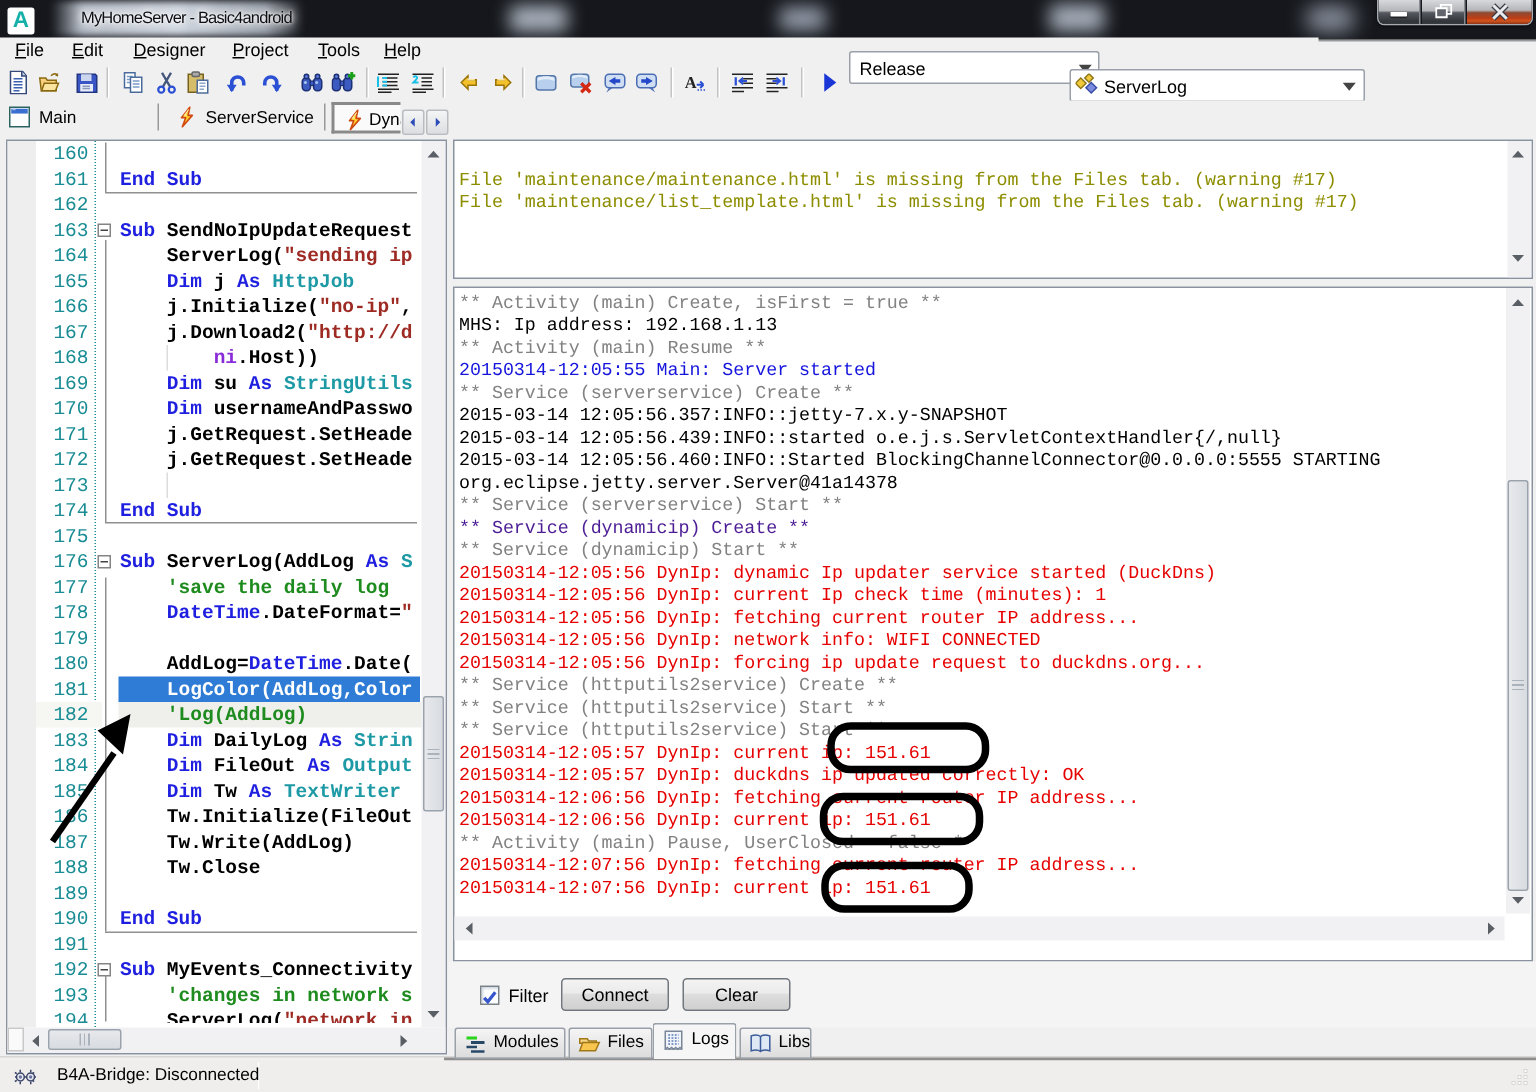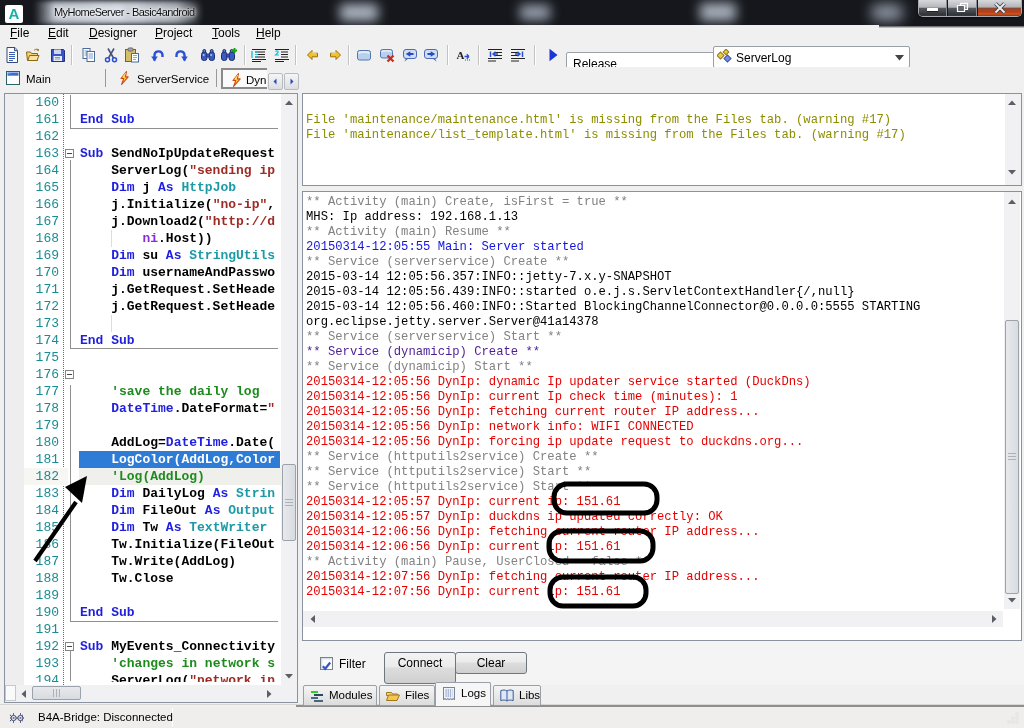--- a/index.html
+++ b/index.html
@@ -166,21 +166,21 @@
     </svg></div>
 <div class="ab" style="left:510px;top:47px;width:16px;height:16px"><svg width="16" height="16" viewBox="0 0 16 16">
       <path d="M1 2.5h14M1 5.5h7M1 8.5h7M1 11.5h14M1 14h8" stroke="#222"></path>
       <path d="M12.5 4.5v5.5" stroke="#2b50d4" stroke-width="1.5"></path>
       <path d="M5 7h4.8M7.5 4.8 10 7 7.5 9.2" stroke="#2b50d4" stroke-width="1.4" fill="none"></path>
     </svg></div>
 <div class="ab tbsep" style="left:534px;top:45px"></div>
 <div class="ab" style="left:545px;top:47px;width:16px;height:16px"><svg width="16" height="16" viewBox="0 0 16 16">
       <path d="M4.5 1.8v12.4L12.5 8z" fill="#1a35d6"></path>
     </svg></div>
-<div class="ab" style="left:566px;top:52px;width:167px;height:22px;background:#fff;border:1px solid #9aa0a8;border-radius:2px">
+<div class="ab" style="left:566px;top:34px;width:167px;height:22px;background:#fff;border:1px solid #9aa0a8;border-radius:2px">
 <div class="ab" style="left:6px;top:4px;font-size:12px">Release</div>
 <svg class="ab" style="right:4px;top:8px" width="9" height="6" viewBox="0 0 9 6">
       <polygon points="0,0 9,0 4.5,5.5" fill="#444"></polygon>
     </svg>
   </div>
 <div class="ab" style="left:713px;top:46px;width:197px;height:22px;background:#fff;border:1px solid #9aa0a8;border-radius:2px">
 <div class="ab" style="left:3px;top:2px;width:16px;height:16px"><svg width="16" height="16" viewBox="0 0 16 16">
         <rect x="1" y="4" width="5" height="5" transform="rotate(45 3.5 6.5)" fill="#f0c93c" stroke="#907818"></rect>
         <rect x="8" y="7" width="5" height="5" transform="rotate(45 10.5 9.5)" fill="#7a8ce0" stroke="#3a4ea8"></rect>
         <rect x="7" y="1" width="4" height="4" transform="rotate(45 9 3)" fill="#f0c93c" stroke="#907818"></rect>
@@ -246,20 +246,21 @@
 <div class="cl" style="top:264px">    <span class="kw">Dim </span>usernameAndPasswo</div>
 <div class="num" style="top:281px">171</div>
 <div class="cl" style="top:281px">    j.GetRequest.SetHeade</div>
 <div class="num" style="top:298px">172</div>
 <div class="cl" style="top:298px">    j.GetRequest.SetHeade</div>
 <div class="num" style="top:315px">173</div>
 <div class="num" style="top:332px">174</div>
 <div class="cl" style="top:332px"><span class="kw">End Sub</span></div>
 <div class="num" style="top:349px">175</div>
 <div class="num" style="top:366px">176</div>
+<div class="cl" style="top:366px"><span class="kw">Sub </span>ServerLog(AddLog <span class="kw">As </span><span class="ty">S</span></div>
 <div class="num" style="top:383px">177</div>
 <div class="cl" style="top:383px">    <span class="cm">'save the daily log</span></div>
 <div class="num" style="top:400px">178</div>
 <div class="cl" style="top:400px">    <span class="kw">DateTime</span>.DateFormat=<span class="st">"</span></div>
 <div class="num" style="top:417px">179</div>
 <div class="num" style="top:434px">180</div>
 <div class="cl" style="top:434px">    AddLog=<span class="kw">DateTime</span>.Date(</div>
 <div class="num" style="top:451px">181</div>
 <div class="ab" style="left:79px;top:451px;width:201px;height:17px;background:#2e7cd6"></div>
 <div class="cl" style="top:451px;color:#fff">    LogColor(AddLog,Color</div>
@@ -385,21 +386,21 @@
       <polygon points="5.5 8,10 4,10 12" fill="#5a5f66"></polygon>
     </svg></div>
 <div class="ab" style="left:986px;top:611px;width:16px;height:16px"><svg width="16" height="16" viewBox="0 0 16 16">
       <polygon points="10.5 8,6 4,6 12" fill="#5a5f66"></polygon>
     </svg></div>
 <div class="ab" style="left:299px;top:641px;width:725px;height:44px;background:#f4f4f4"></div>
 <div class="ab" style="left:320px;top:657px;width:13px;height:13px;background:#fff;border:1px solid #7a8187;box-shadow:inset 1px 1px 2px #c8d4de"><svg width="11" height="11" viewBox="0 0 11 11">
       <path d="M1.8 5.2 4.2 7.8 9.2 1.5" fill="none" stroke="#3556cc" stroke-width="2.2"></path>
     </svg></div>
 <div class="ab" style="left:339px;top:657px;font-size:12px">Filter</div>
-<div class="btn" style="left:384px;top:652px;width:72px;height:32px">Connect</div>
+<div class="btn" style="left:374px;top:652px;width:72px;height:22px">Connect</div>
 <div class="btn" style="left:455px;top:652px;width:72px;height:22px">Clear</div>
 <div class="ab" style="left:0;top:704px;width:1024px;height:1px;background:#d8d6d4"></div>
 <div class="ab" style="left:296px;top:705px;width:728px;height:2px;background:#8e8e8e"></div>
 <div class="tabb" style="left:303px;width:74px">
     <div class="ab" style="left:5px;top:2px;width:16px;height:16px"><svg width="16" height="16" viewBox="0 0 16 16">
         <path d="M2 4h7" stroke="#2ad41a" stroke-width="2"></path>
         <path d="M5 7h9" stroke="#284868" stroke-width="2"></path>
         <path d="M2 10h7" stroke="#284868" stroke-width="1.6"></path>
         <path d="M5 13h9" stroke="#284868" stroke-width="1.6"></path>
       </svg></div>

